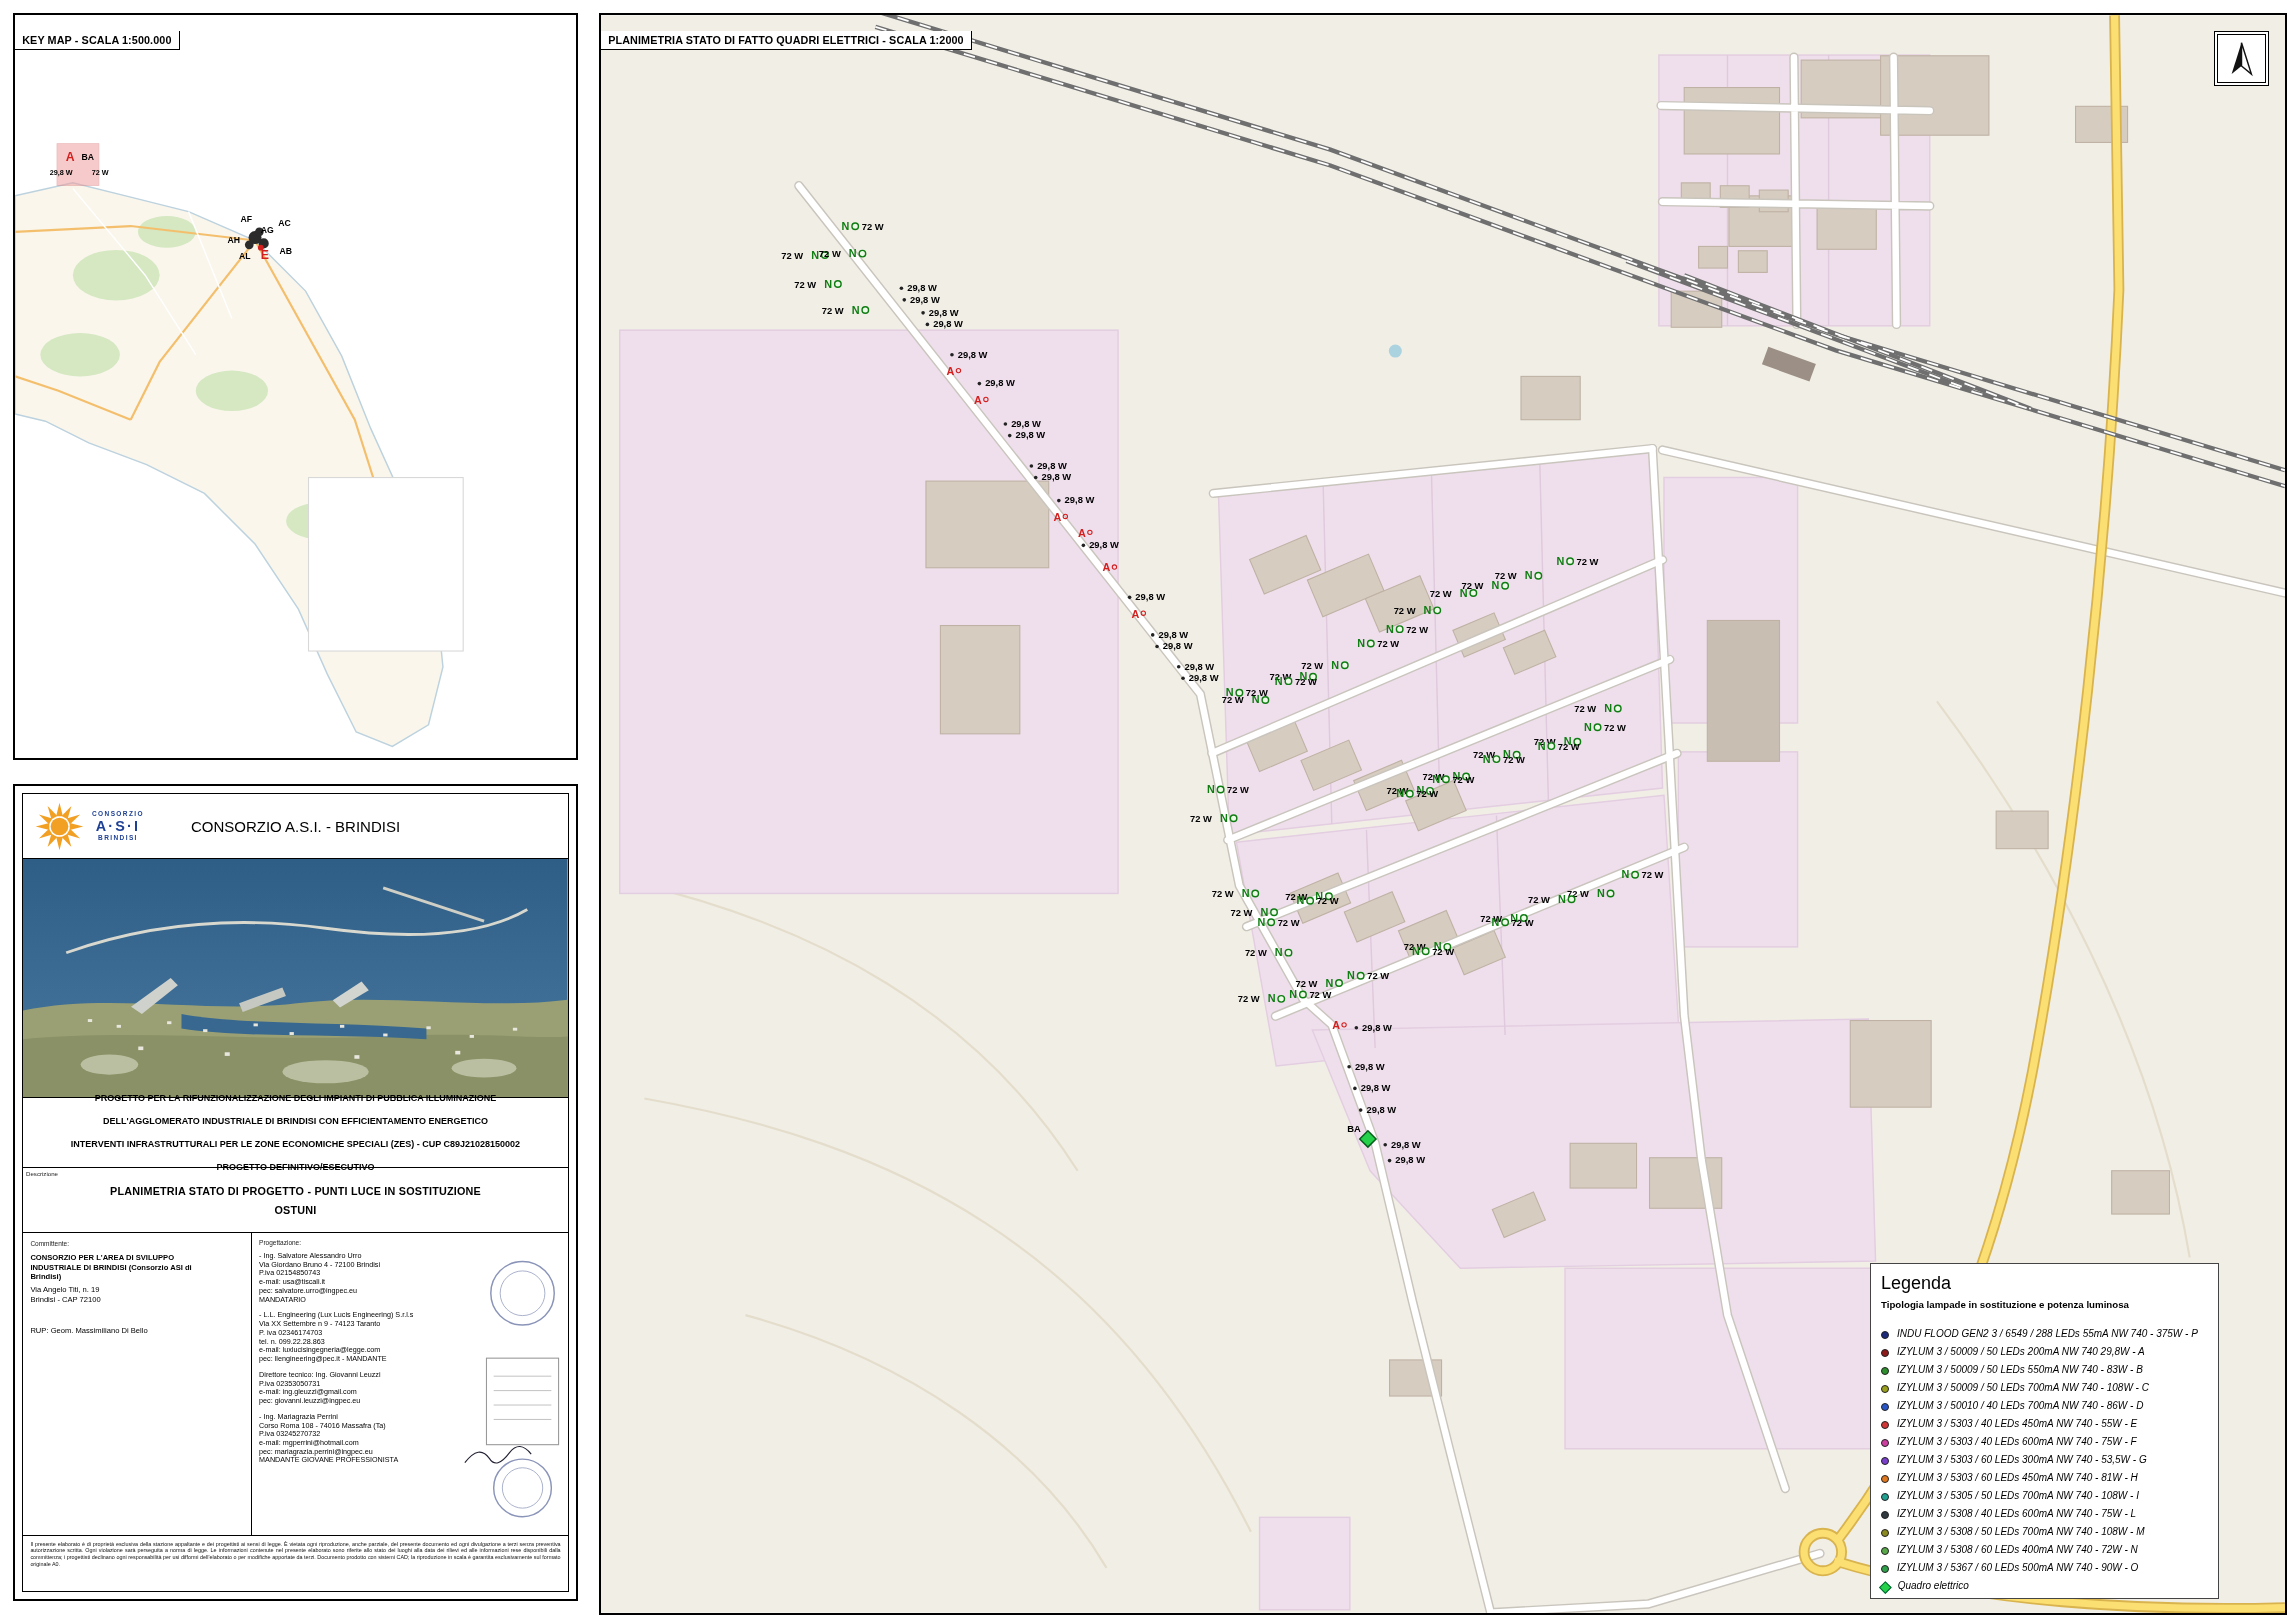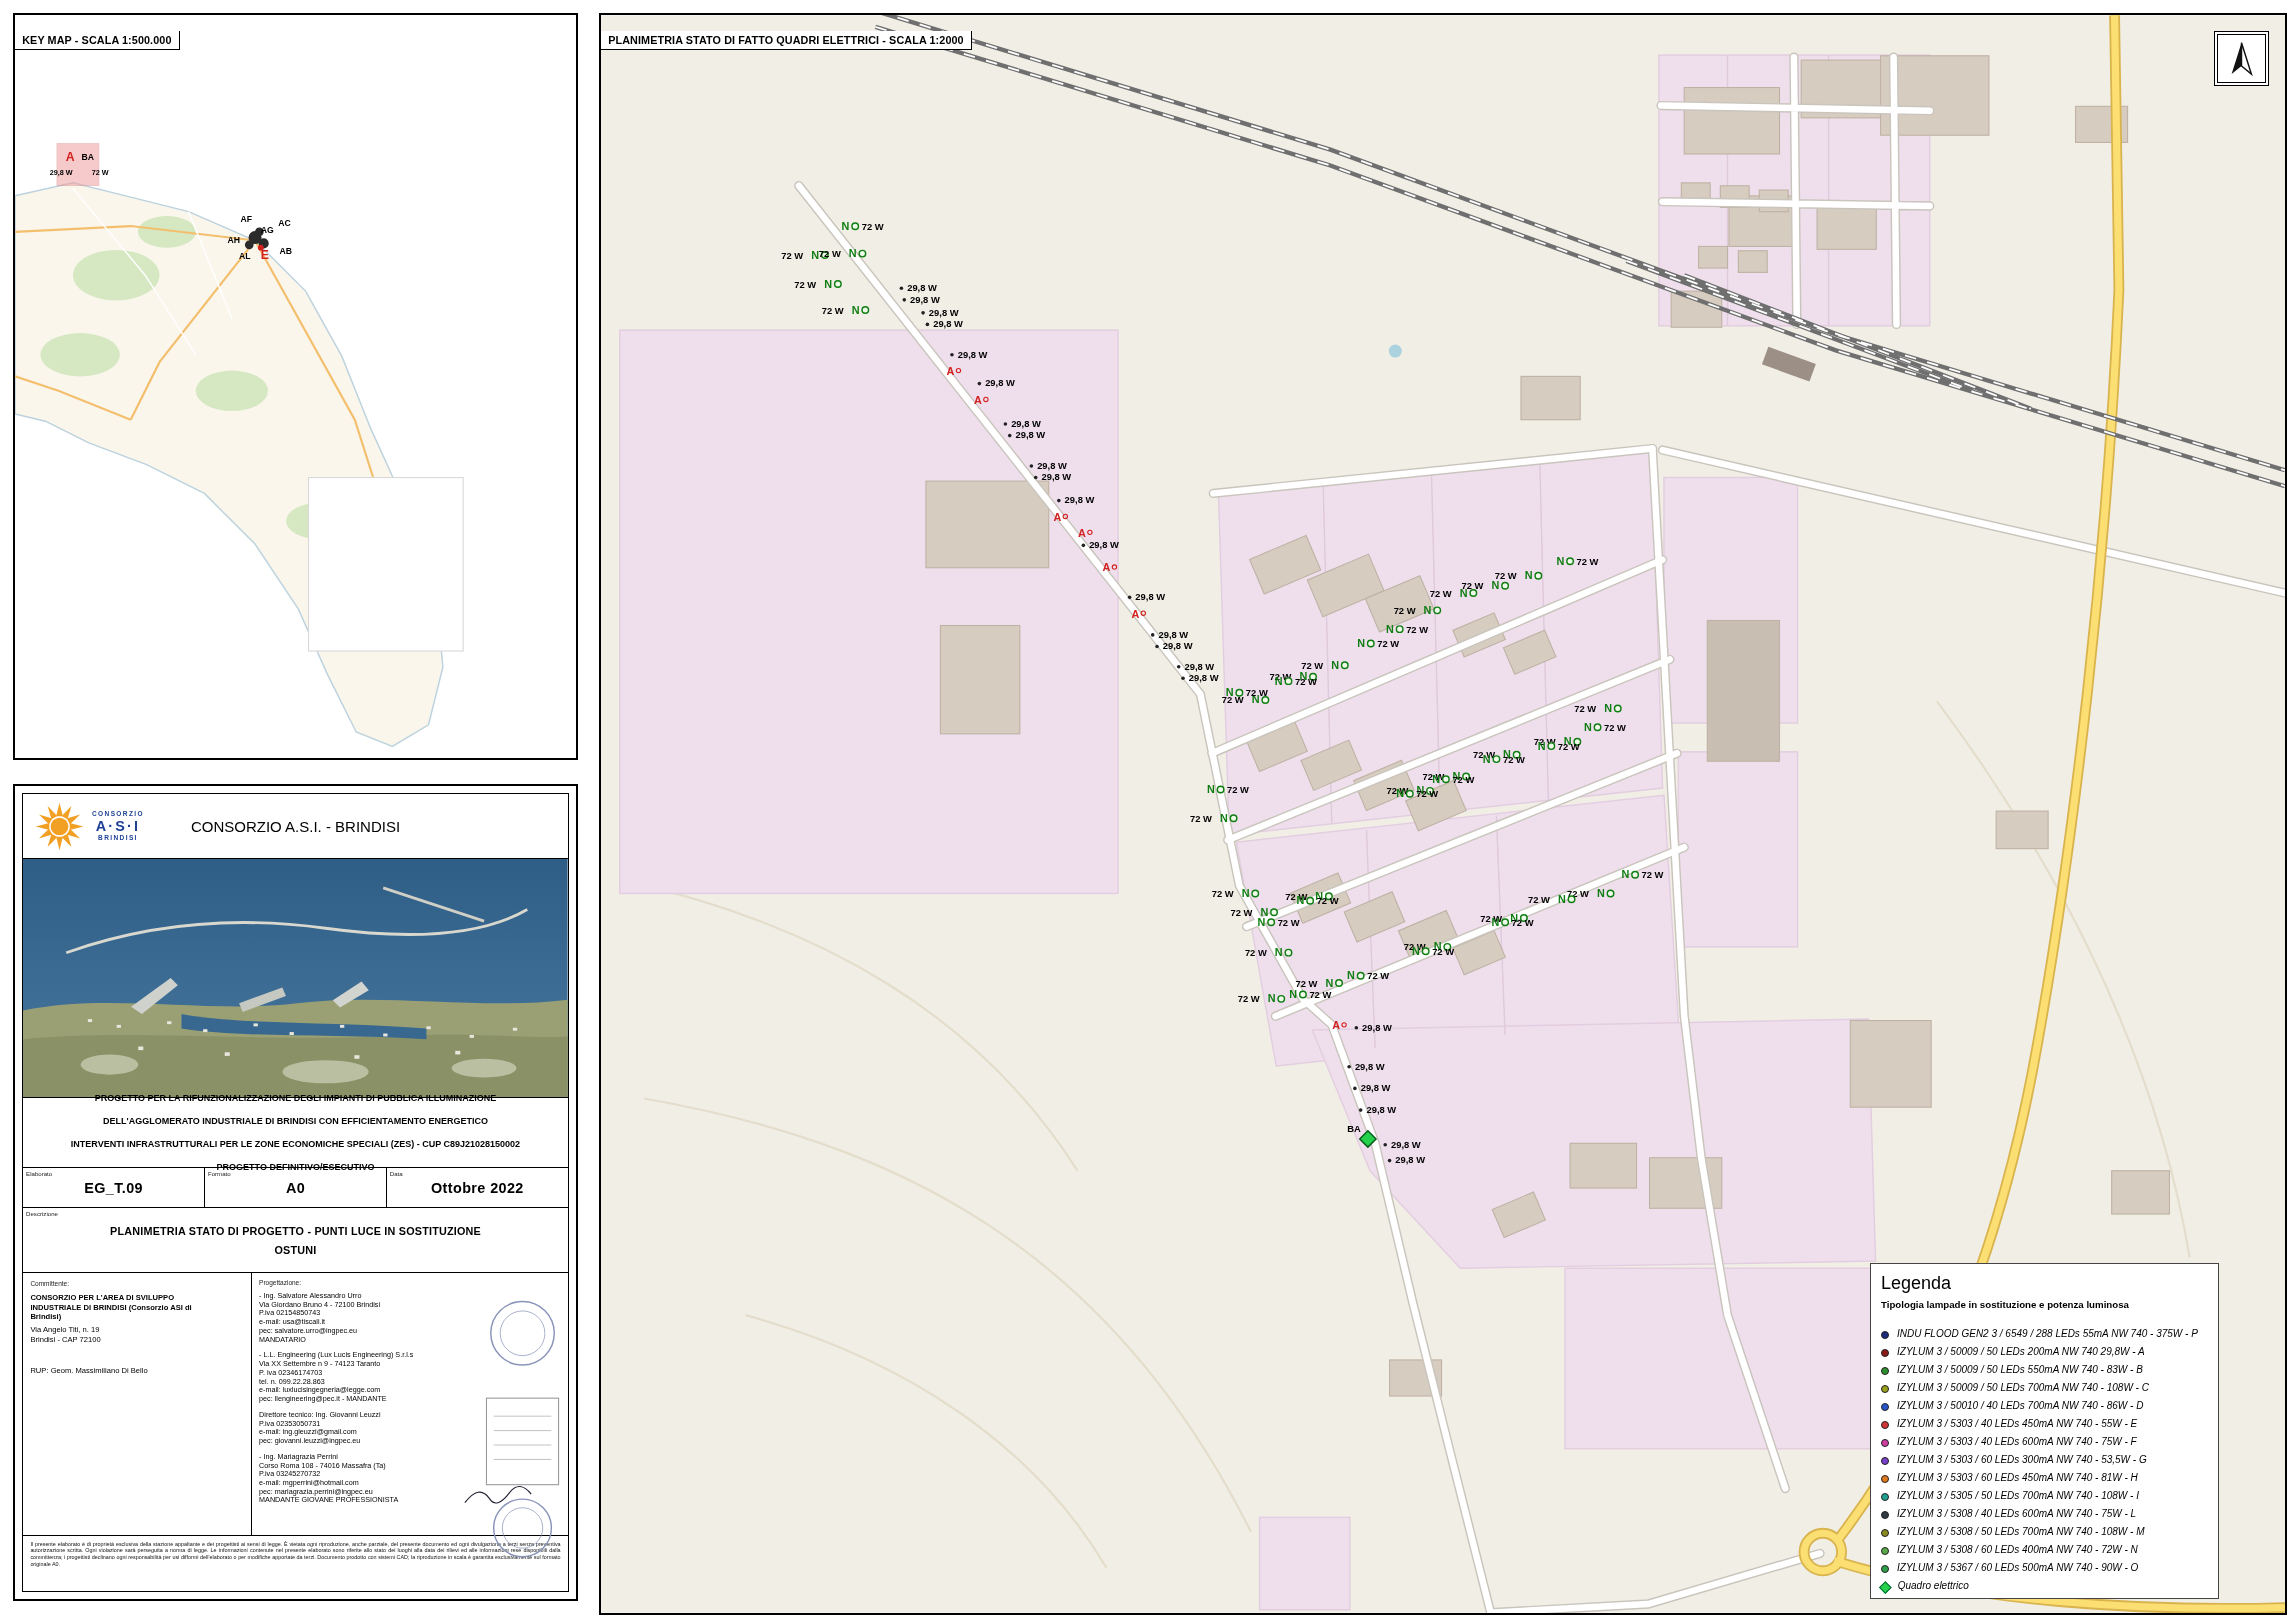--- a/index.html
+++ b/index.html
@@ -188,34 +188,20 @@
         </svg>
       </div>
 
       <div class="tb-title">
           <div class="tb-title-line">PROGETTO PER LA RIFUNZIONALIZZAZIONE DEGLI IMPIANTI DI PUBBLICA ILLUMINAZIONE</div>
           <div class="tb-title-line">DELL'AGGLOMERATO INDUSTRIALE DI BRINDISI CON EFFICIENTAMENTO ENERGETICO</div>
           <div class="tb-title-line">INTERVENTI INFRASTRUTTURALI PER LE ZONE ECONOMICHE SPECIALI (ZES) - CUP C89J21028150002</div>
           <div class="tb-title-line">PROGETTO DEFINITIVO/ESECUTIVO</div>
         </div>
 
-      <div class="tb-meta">
-        <div class="meta-cell">
-          <span class="meta-label">Elaborato</span>
-          <span class="meta-value">EG_T.09</span>
-        </div>
-        <div class="meta-cell">
-          <span class="meta-label">Formato</span>
-          <span class="meta-value">A0</span>
-        </div>
-        <div class="meta-cell">
-          <span class="meta-label">Data</span>
-          <span class="meta-value">Ottobre 2022</span>
-        </div>
-      </div>
 
       <div class="tb-desc">
         <span class="meta-label">Descrizione</span>
         <div class="desc-line">PLANIMETRIA STATO DI PROGETTO - PUNTI LUCE IN SOSTITUZIONE</div>
         <div class="desc-line">OSTUNI</div>
       </div>
 
       <div class="tb-parties">
         <div class="tb-comm">
           <div class="sec-label">Committente:</div>

